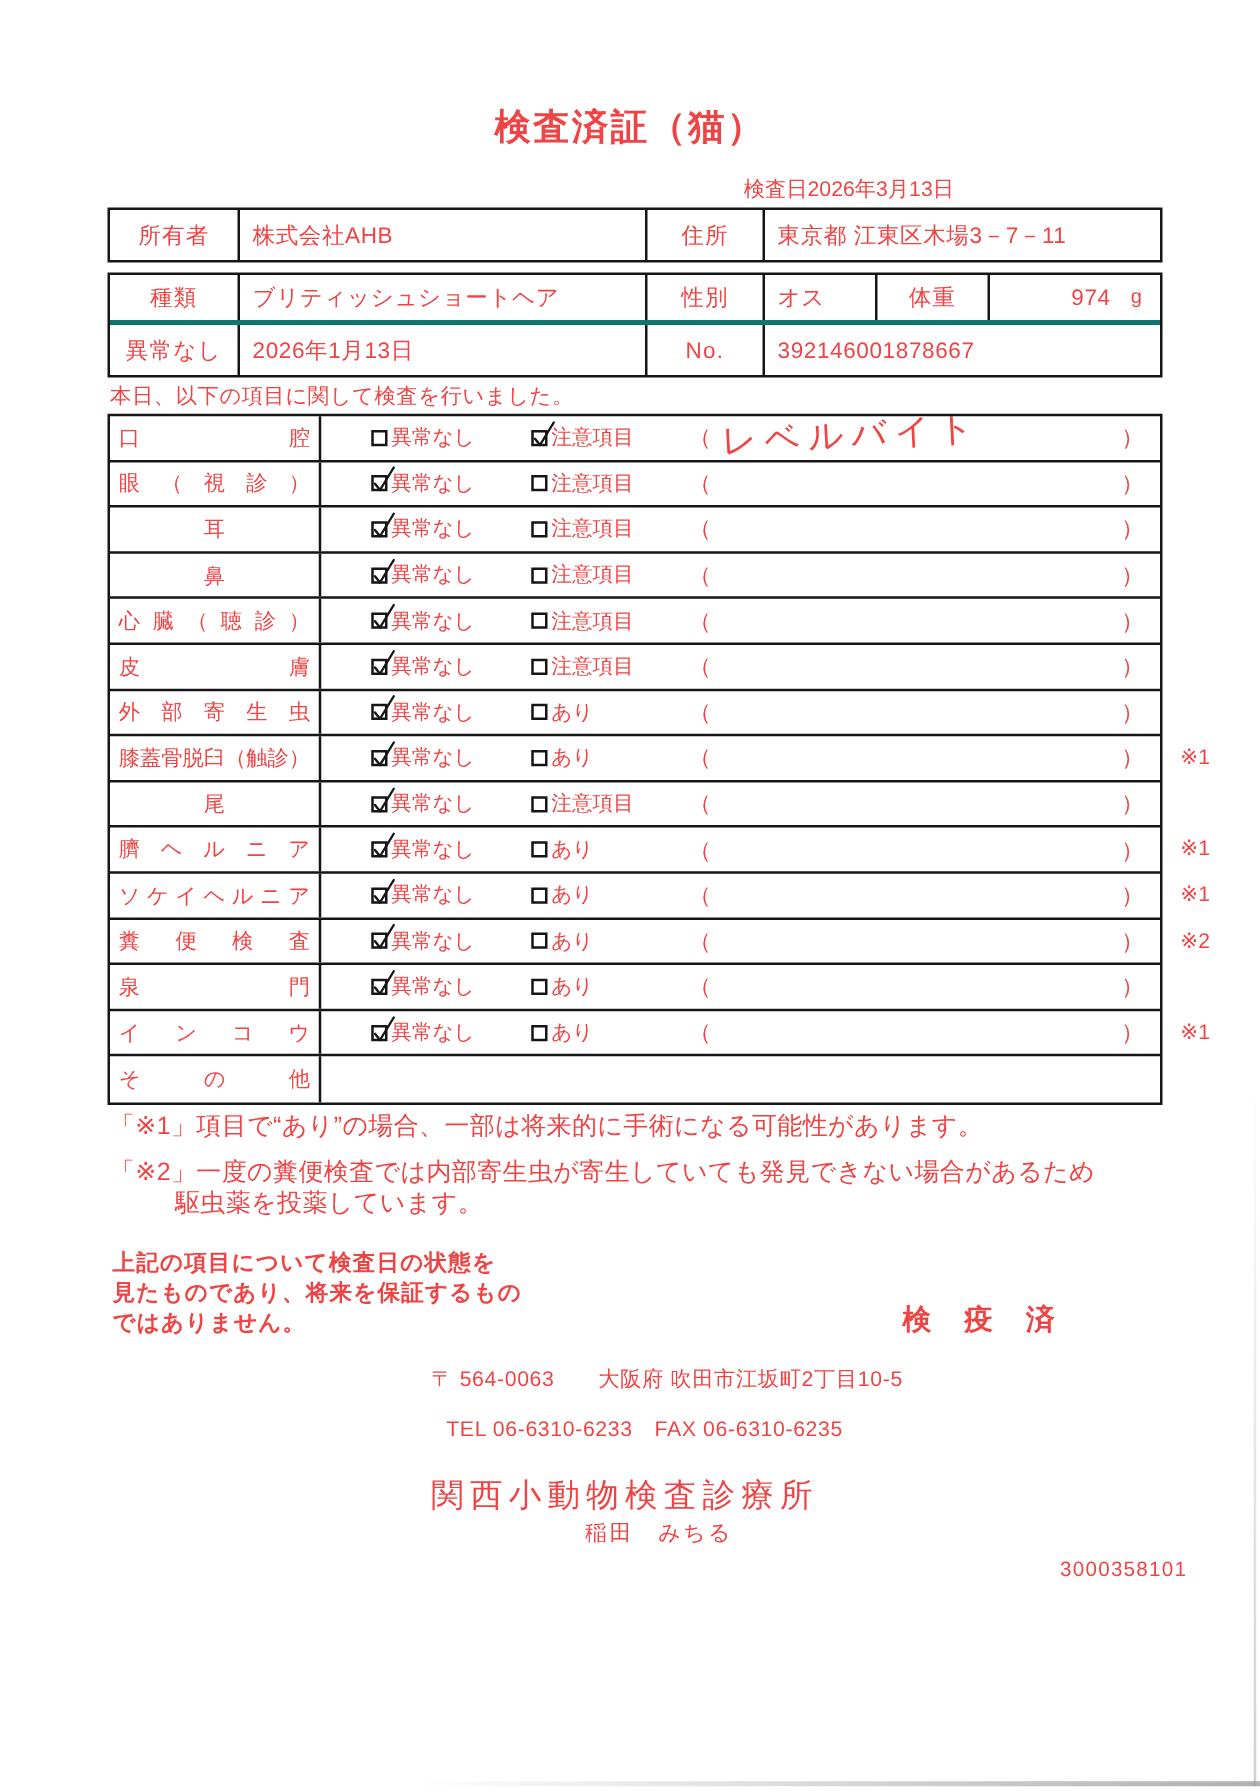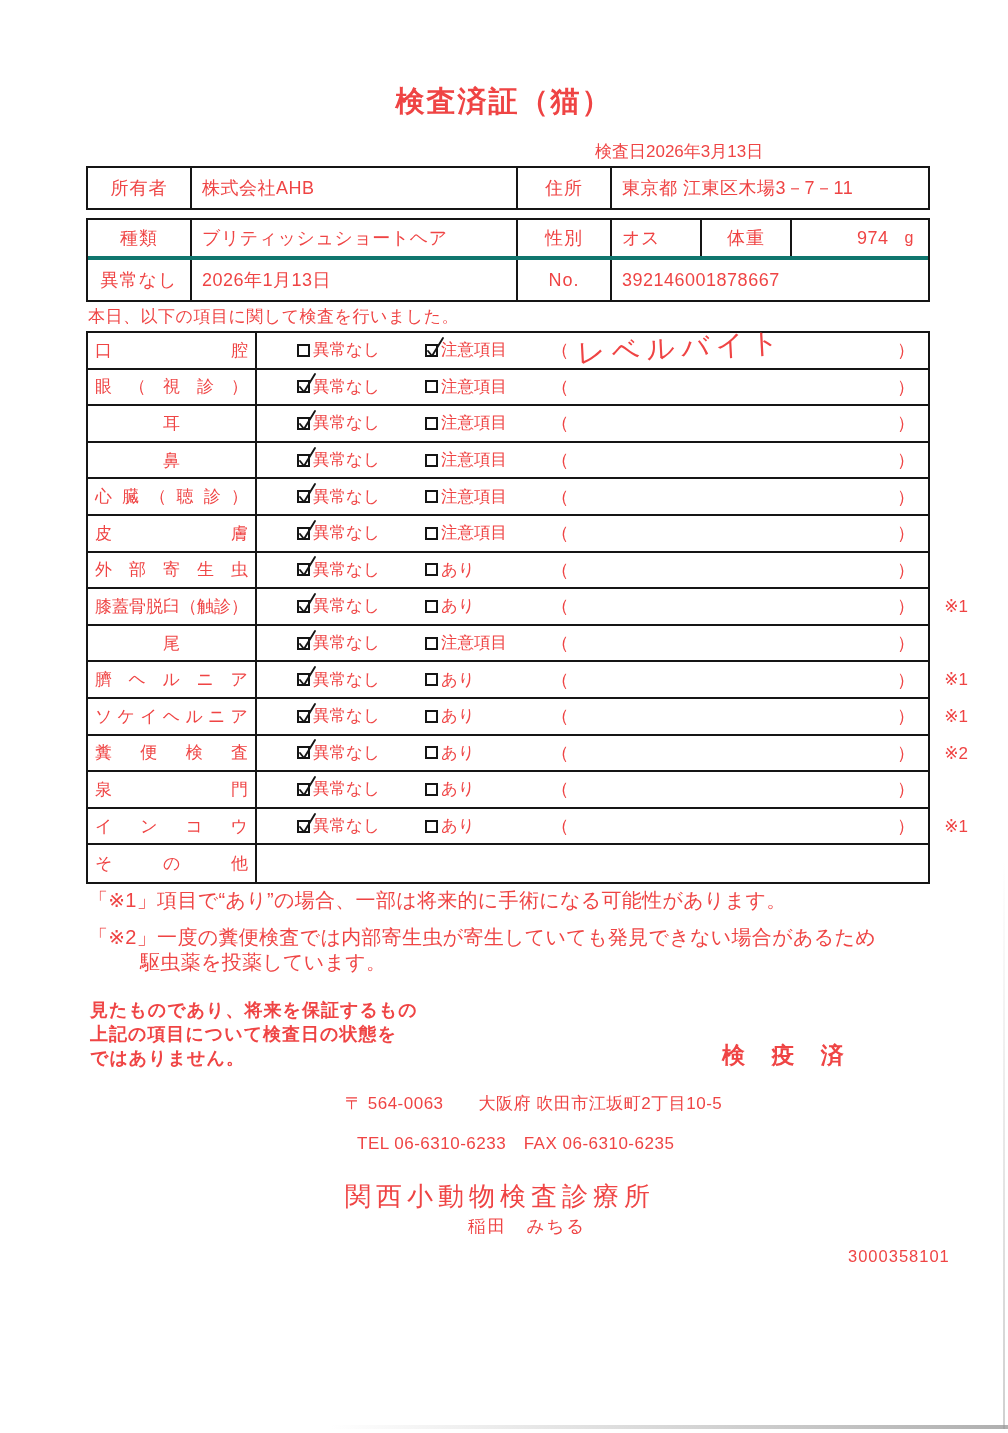--- a/index.html
+++ b/index.html
@@ -478,22 +478,22 @@
         </div>
         <div class="exam-rest"></div>
       </div>
     </div>
 
   <div class="footnote fn-1">「※1」項目で“あり”の場合、一部は将来的に手術になる可能性があります。</div>
   <div class="footnote fn-2">「※2」一度の糞便検査では内部寄生虫が寄生していても発見できない場合があるため</div>
   <div class="footnote fn-3">駆虫薬を投薬しています。</div>
 
   <div class="disclaimer">
+    <div>上記の項目について検査日の状態を</div>
     <div>見たものであり、将来を保証するもの</div>
-    <div>上記の項目について検査日の状態を</div>
     <div>ではありません。</div>
   </div>
 
   <div class="stamp">検 疫 済</div>
 
   <div class="clinic-postal">〒 564-0063　　大阪府 吹田市江坂町2丁目10-5</div>
   <div class="clinic-tel">TEL 06-6310-6233　FAX 06-6310-6235</div>
   <div class="clinic-name">関西小動物検査診療所</div>
   <div class="clinic-vet">稲田　みちる</div>
 

